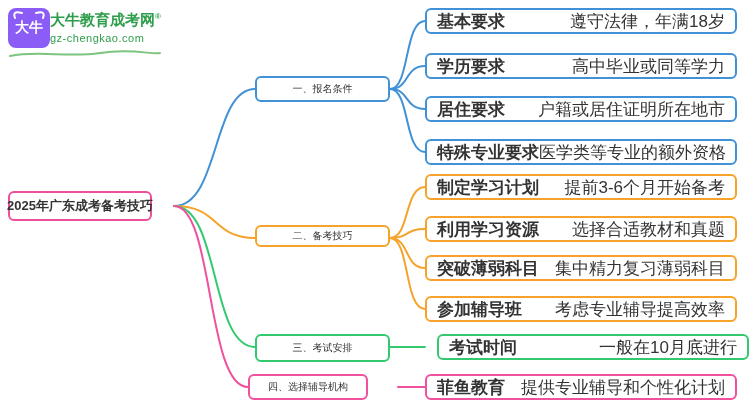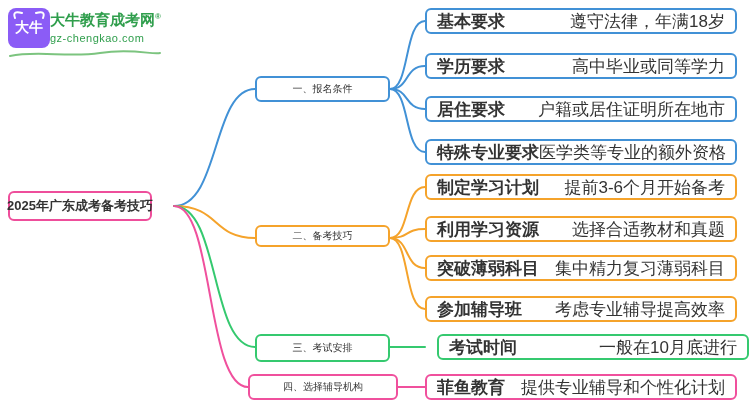--- a/index.html
+++ b/index.html
@@ -99,21 +99,21 @@
 
   <div class="node branch" style="left: 255px; top: 76px; width: 135px; height: 26px; border-color: rgb(65, 145, 214);">
     <span>一、报名条件</span>
   </div>
   <div class="node branch" style="left: 255px; top: 225px; width: 135px; height: 22px; border-color: rgb(245, 163, 43);">
     <span>二、备考技巧</span>
   </div>
   <div class="node branch" style="left: 255px; top: 334px; width: 135px; height: 28px; border-color: rgb(53, 201, 111);">
     <span>三、考试安排</span>
   </div>
-  <div class="node branch" style="left: 248px; top: 374px; width: 150px; height: 26px; border-color: rgb(240, 80, 157);">
+  <div class="node branch" style="left: 248px; top: 374px; width: 120px; height: 26px; border-color: rgb(240, 80, 157);">
     <span>四、选择辅导机构</span>
   </div>
 
   <div class="node leaf" style="left: 425px; top: 8px; width: 312px; height: 26px; border-color: rgb(65, 145, 214);">
     <span class="leaf-label">基本要求</span>
     <span class="leaf-value">遵守法律，年满18岁</span>
   </div>
   <div class="node leaf" style="left: 425px; top: 53px; width: 312px; height: 26px; border-color: rgb(65, 145, 214);">
     <span class="leaf-label">学历要求</span>
     <span class="leaf-value">高中毕业或同等学力</span>

